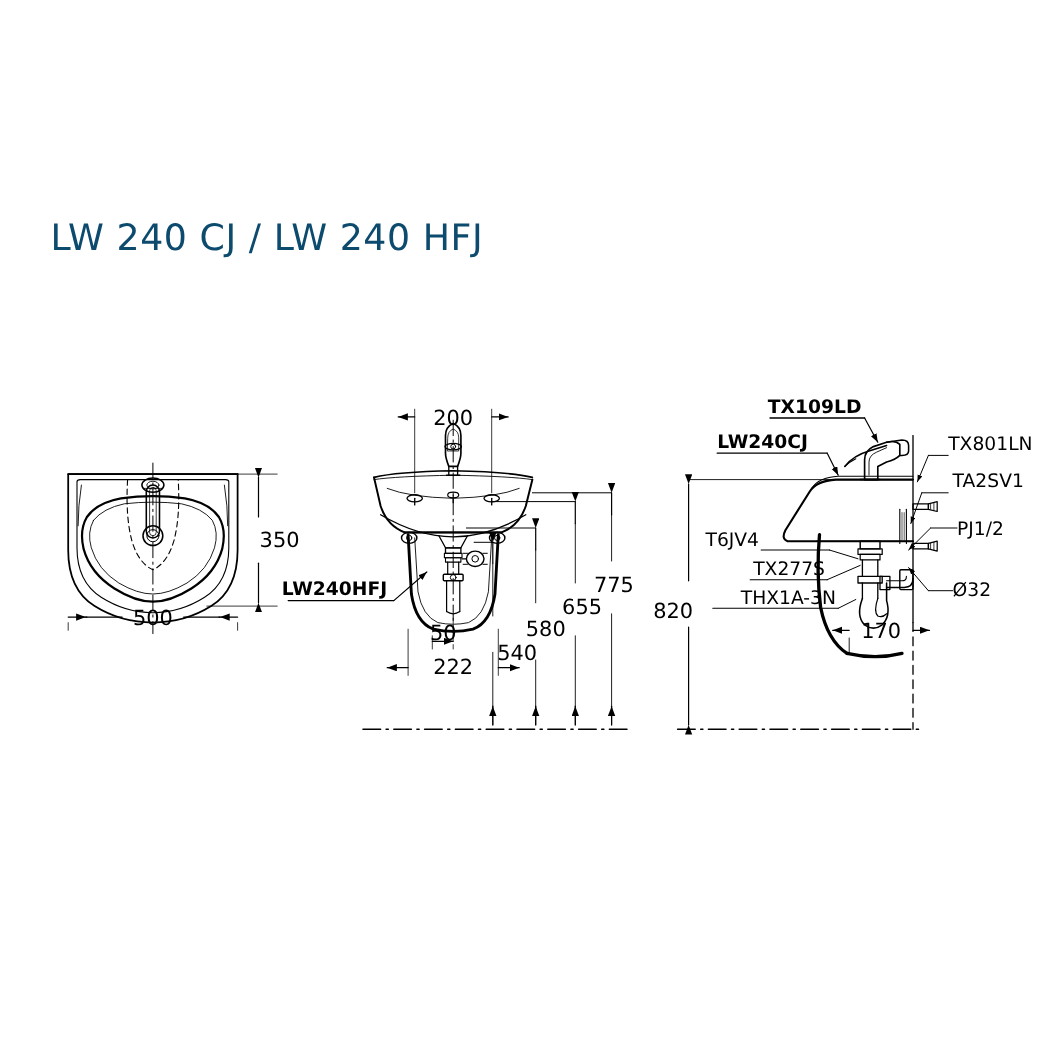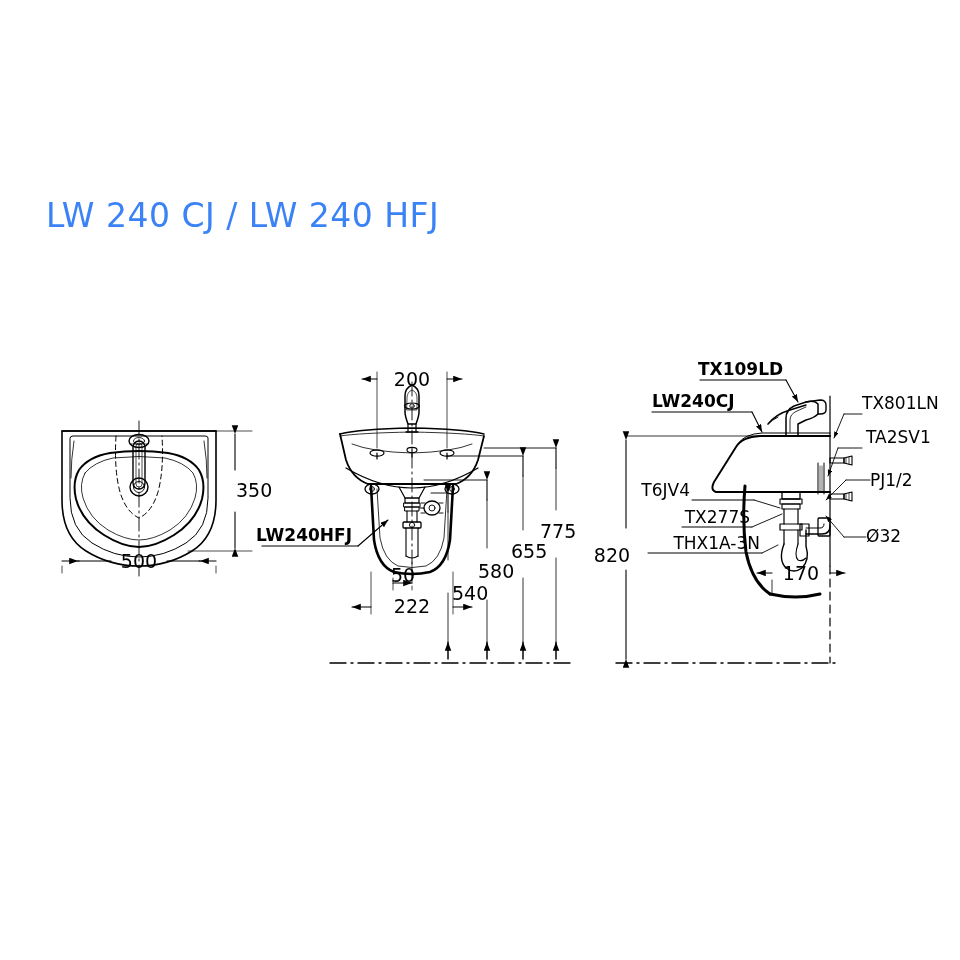--- a/index.html
+++ b/index.html
@@ -23,21 +23,21 @@
     background: #ffffff;
   }
   #title {
     position: absolute;
     left: 46px;
     top: 196px;
     font-size: 33px;
     font-weight: 400;
     letter-spacing: 0.5px;
     white-space: nowrap;
-    color: #3b82f6;
+    color: #0c4a6e;
   }
   #drawing {
     position: absolute;
     left: 0;
     top: 0;
   }
   text {
     font-family: "DejaVu Sans", sans-serif;
     fill: #000;
   }

